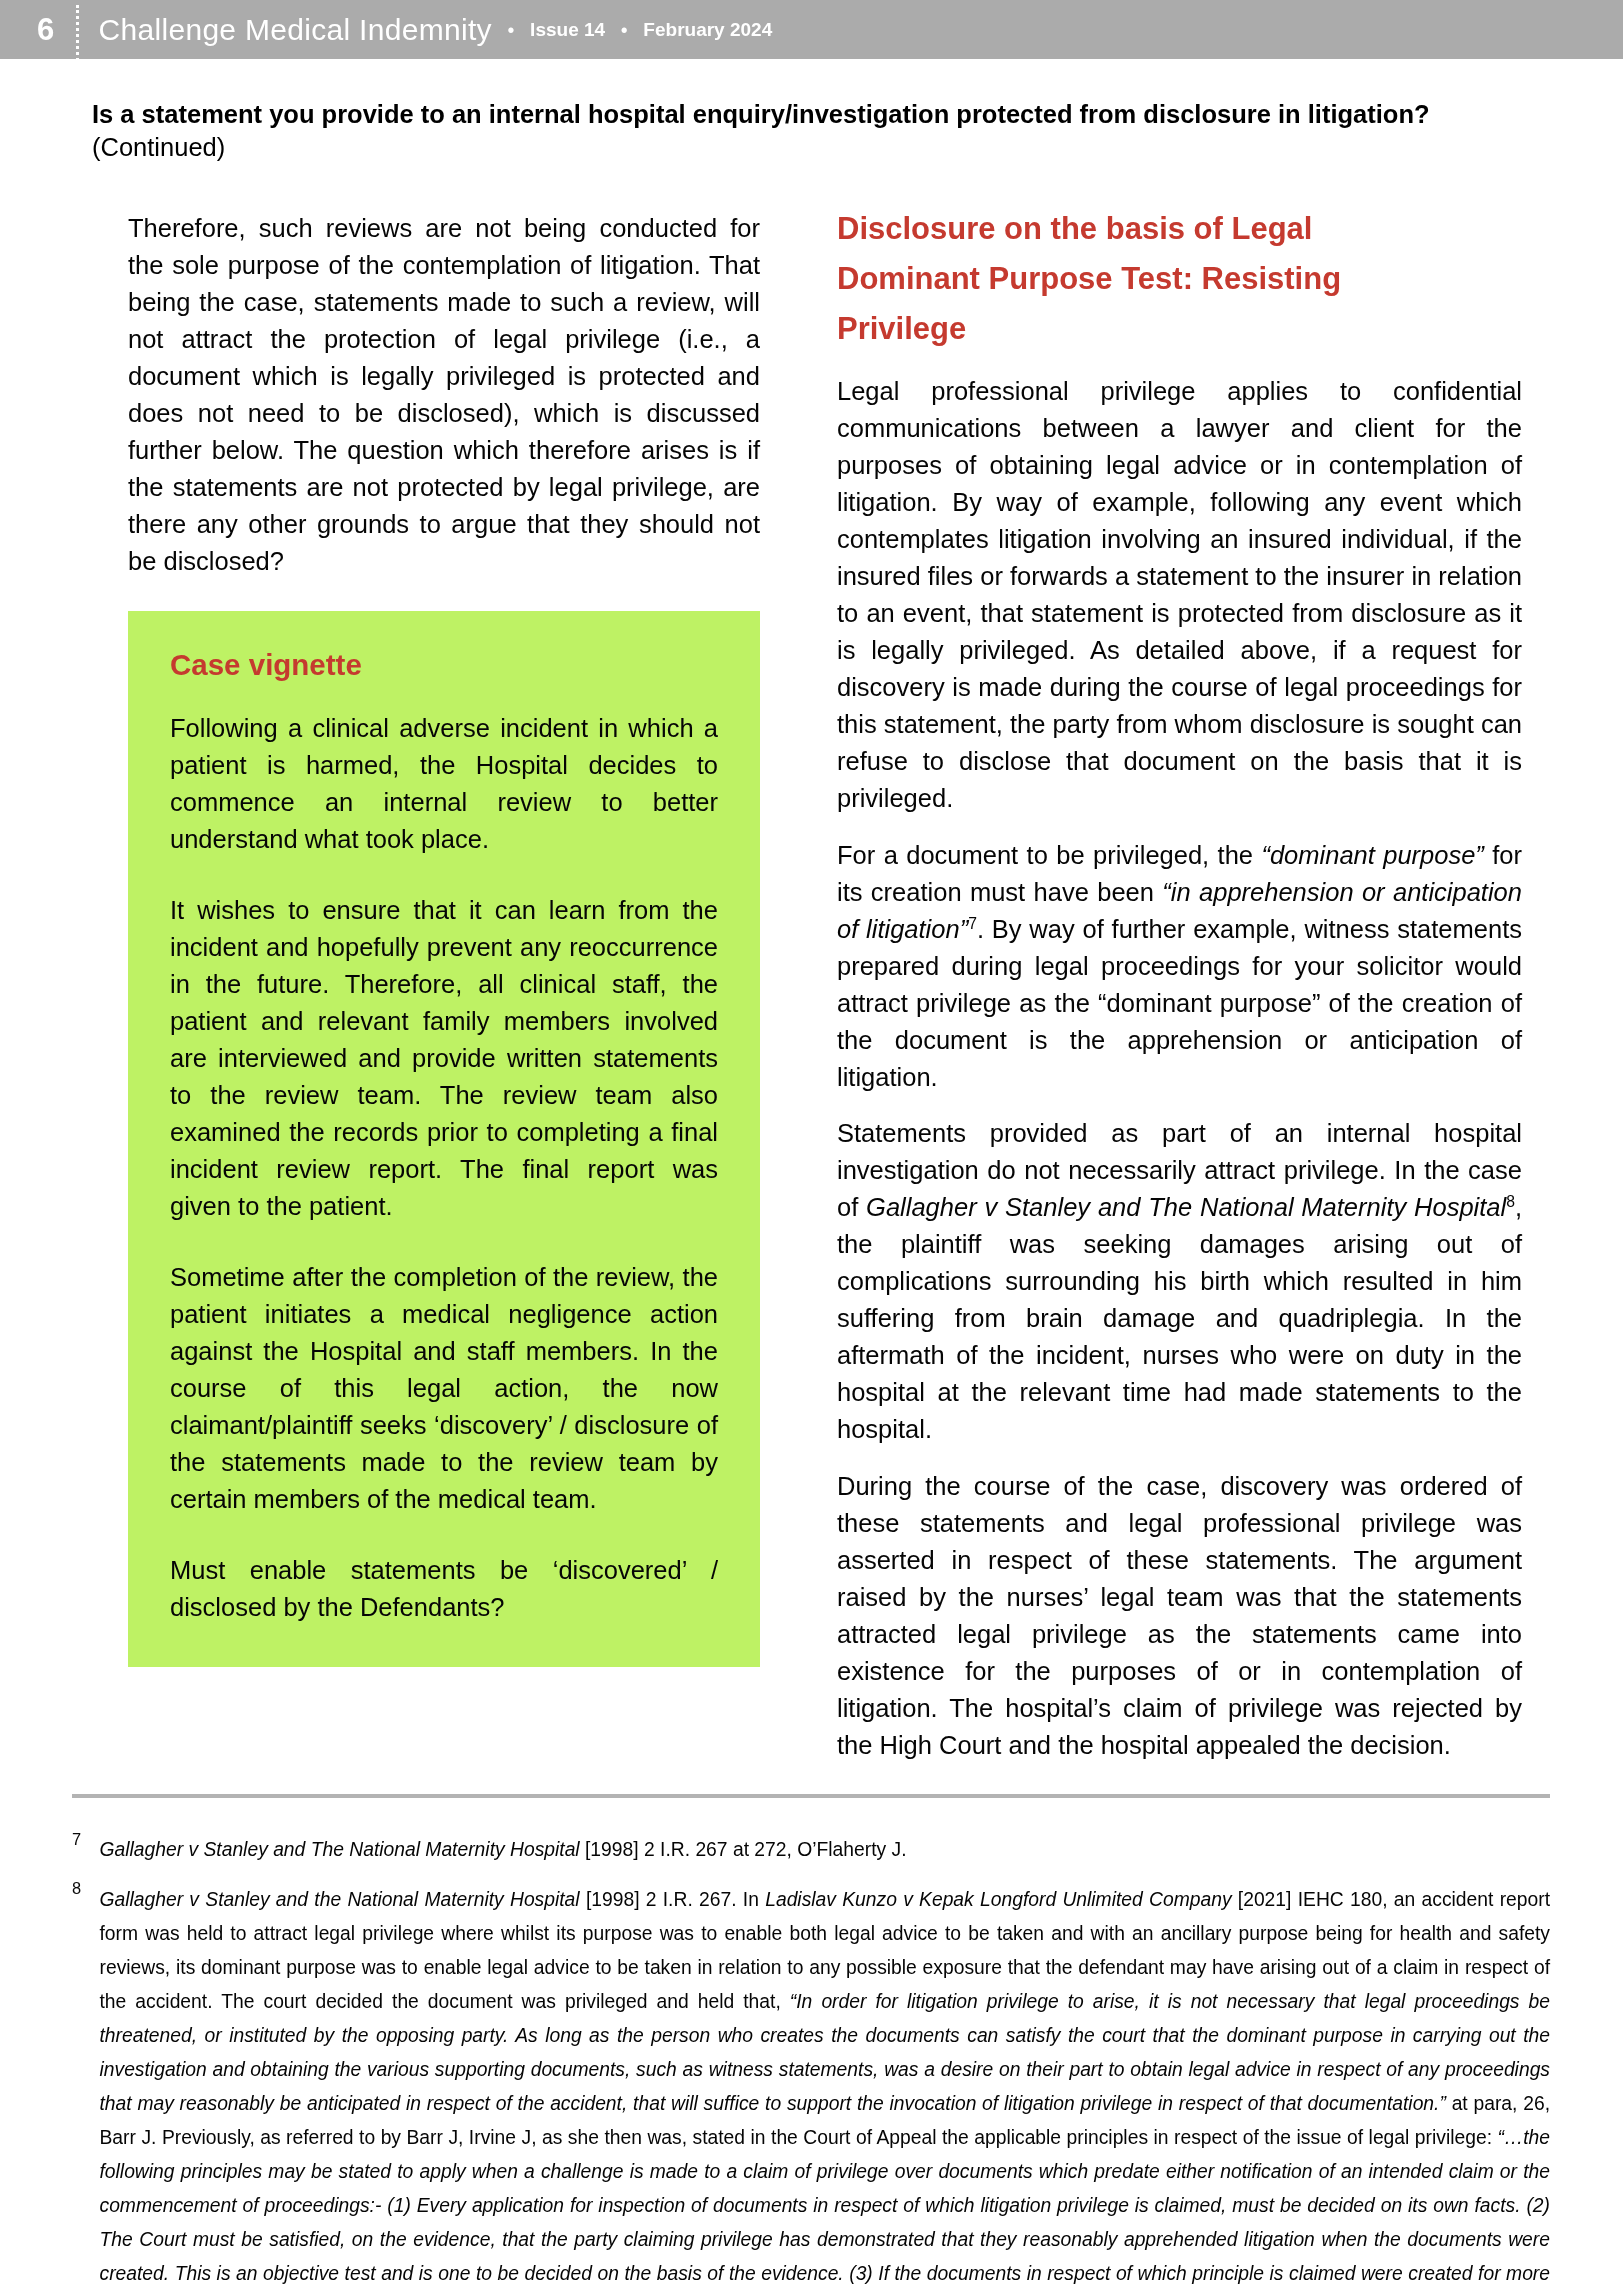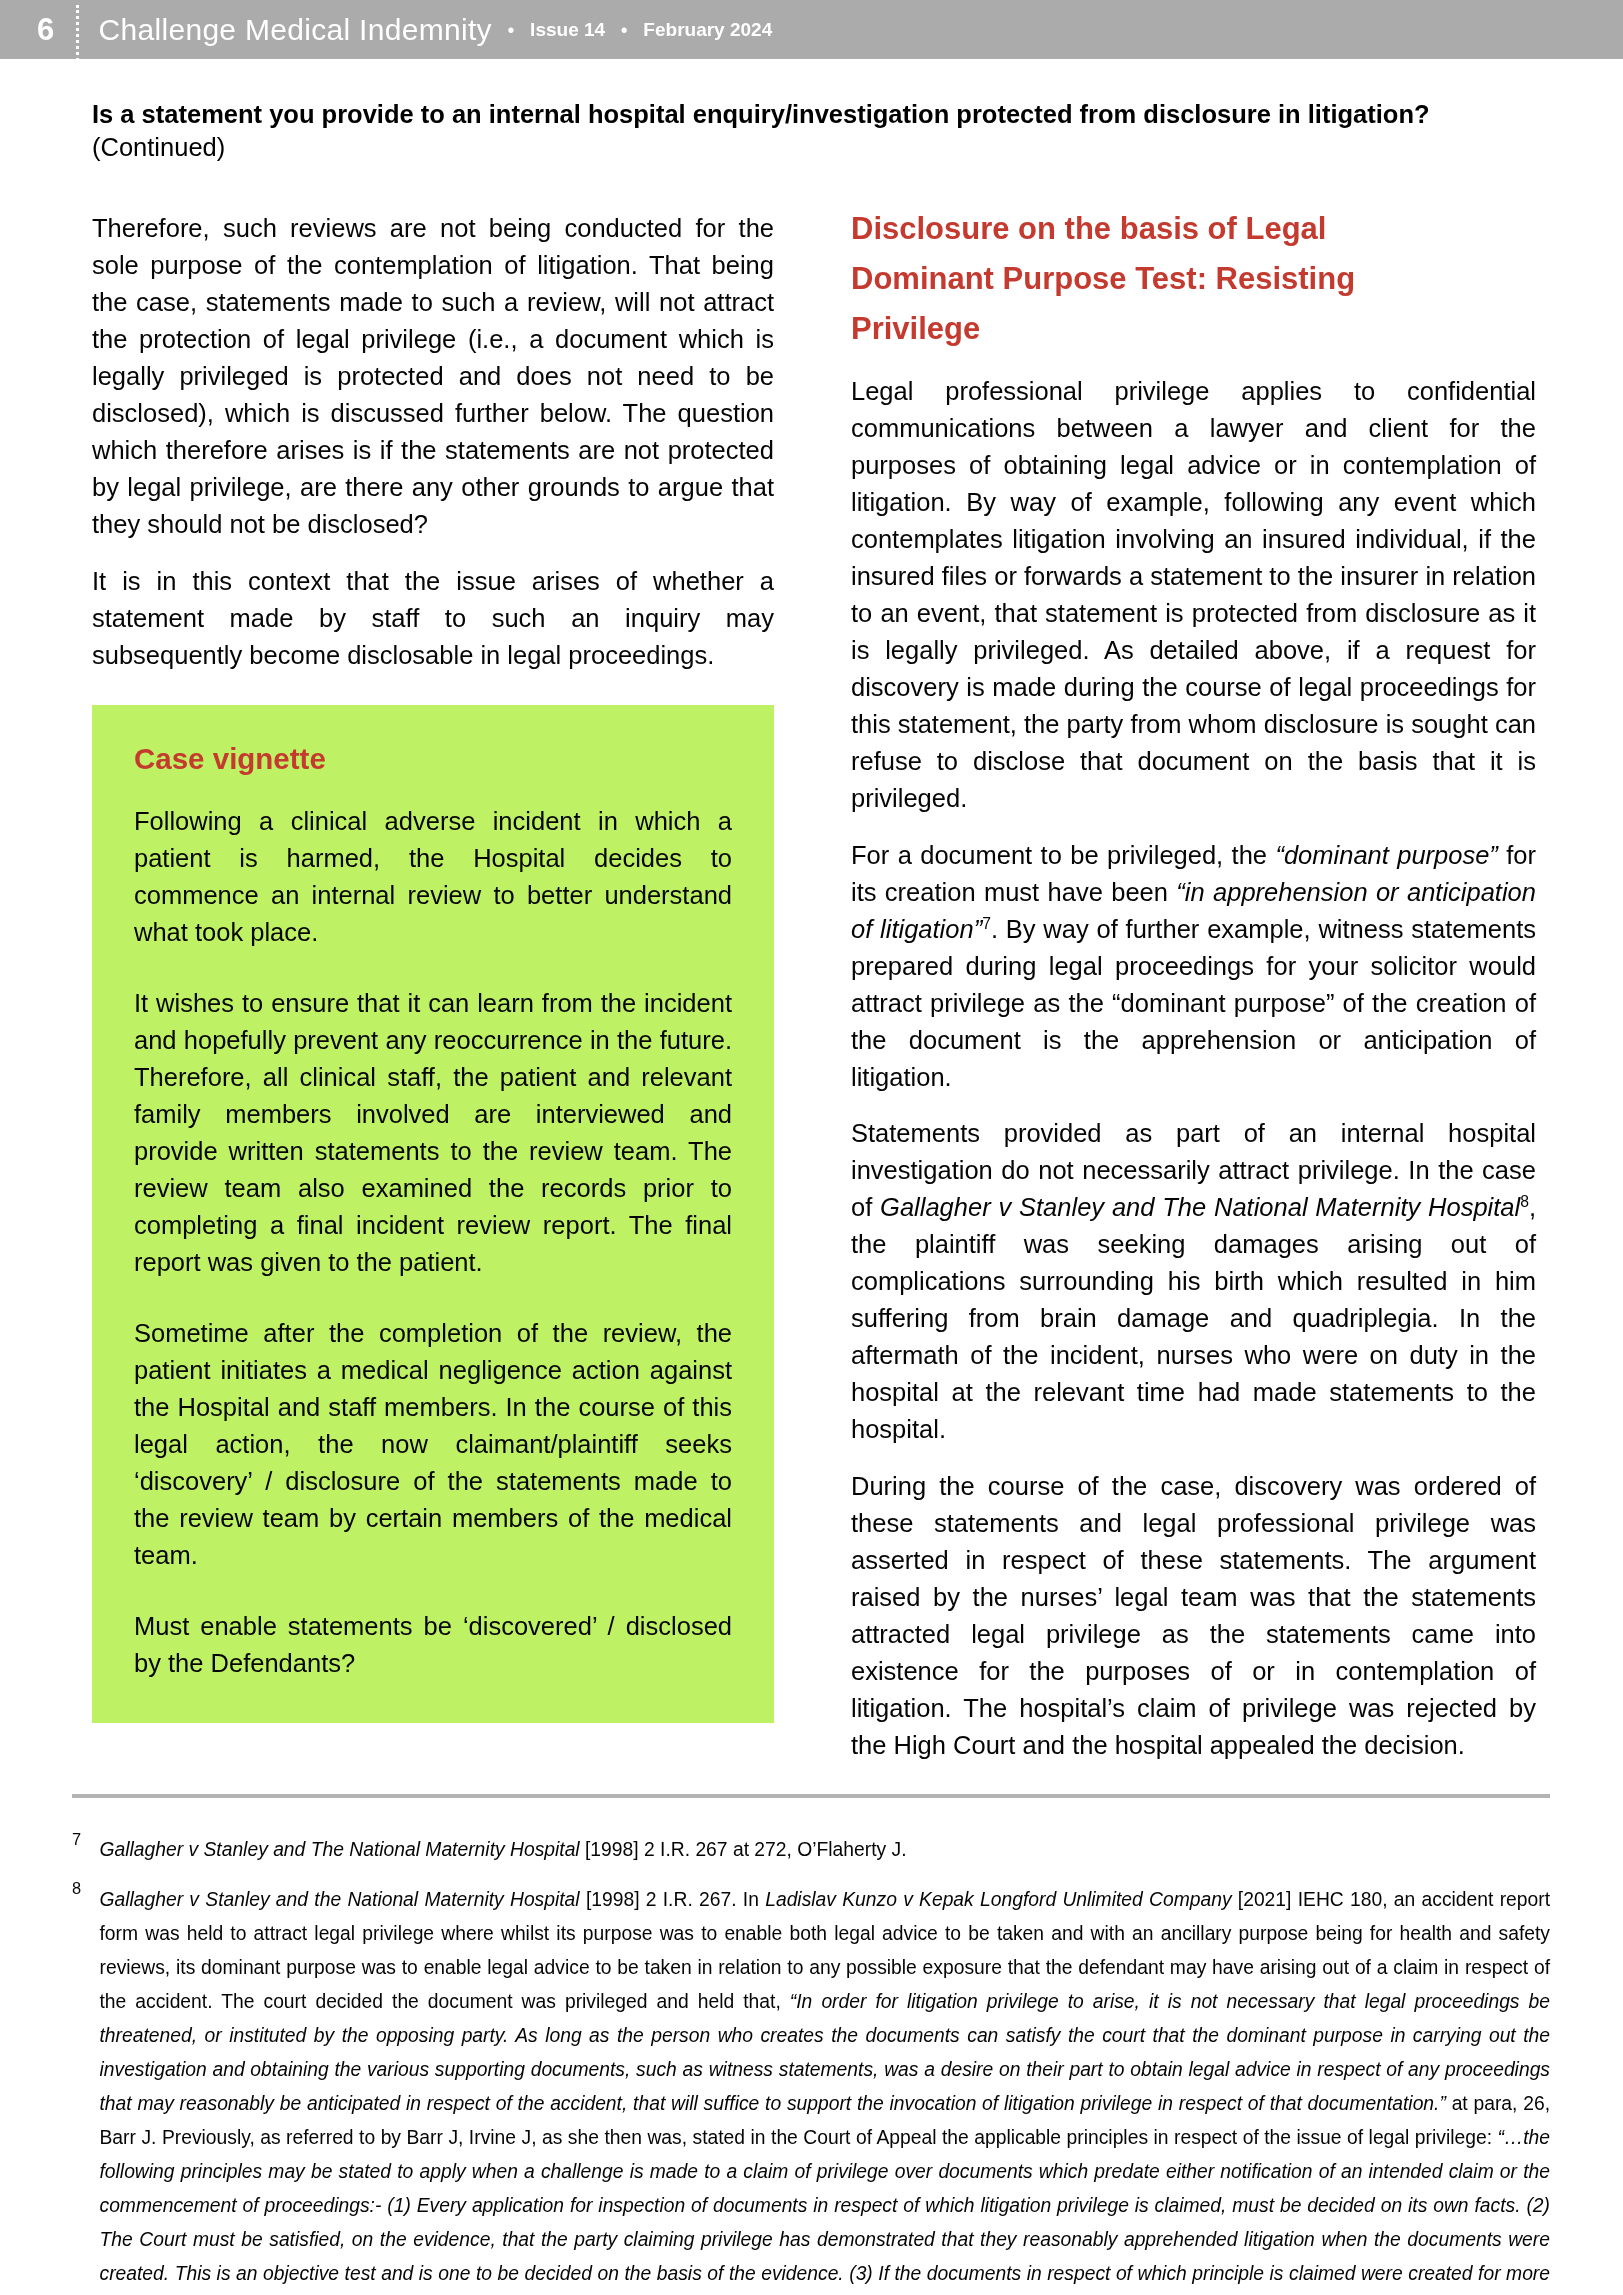--- a/index.html
+++ b/index.html
@@ -50,21 +50,21 @@
   .headline .cont { font-weight: normal; }
 
   
   .columns {
     display: flex;
     padding: 0 86px 0 92px;
     margin-top: 46px;
     gap: 77px;
     align-items: flex-start;
   }
-  .col-left { width: 682px; flex: none; }
+  .col-left { width: 632px; flex: none; margin-left: 36px; }
   .col-right { width: 685px; flex: none; }
 
   .body-p {
     font-size: 25.5px;
     line-height: 37px;
     text-align: justify;
     margin: 0 0 19.6px 0;
     color: #050505;
   }
   .body-p:last-child { margin-bottom: 0; }
@@ -143,21 +143,20 @@
     <span class="t-bullet">•</span>
     <span class="t-meta">February 2024</span>
   </header>
 
   <h1 class="headline"><span>Is a statement you provide to an internal hospital enquiry/investigation protected from disclosure in litigation?</span><span class="cont"> (Continued)</span></h1>
 
   <div class="columns">
 
     <div class="col-left">
       <p class="body-p">Therefore, such reviews are not being conducted for the sole purpose of the contemplation of litigation. That being the case, statements made to such a review, will not attract the protection of legal privilege (i.e., a document which is legally privileged is protected and does not need to be disclosed), which is discussed further below. The question which therefore arises is if the statements are not protected by legal privilege, are there any other grounds to argue that they should not be disclosed?</p>
-      <p class="body-p">It is in this context that the issue arises of whether a statement made by staff to such an inquiry may subsequently become disclosable in legal proceedings.</p>
 
       <div class="vignette">
         <h2 class="vignette-title">Case vignette</h2>
         <p class="body-p">Following a clinical adverse incident in which a patient is harmed, the Hospital decides to commence an internal review to better understand what took place.</p>
         <p class="body-p">It wishes to ensure that it can learn from the incident and hopefully prevent any reoccurrence in the future. Therefore, all clinical staff, the patient and relevant family members involved are interviewed and provide written statements to the review team. The review team also examined the records prior to completing a final incident review report. The final report was given to the patient.</p>
         <p class="body-p">Sometime after the completion of the review, the patient initiates a medical negligence action against the Hospital and staff members. In the course of this legal action, the now claimant/plaintiff seeks ‘discovery’ / disclosure of the statements made to the review team by certain members of the medical team.</p>
         <p class="body-p vp-last">Must enable statements be ‘discovered’ / disclosed by the Defendants?</p>
       </div>
     </div>
 

